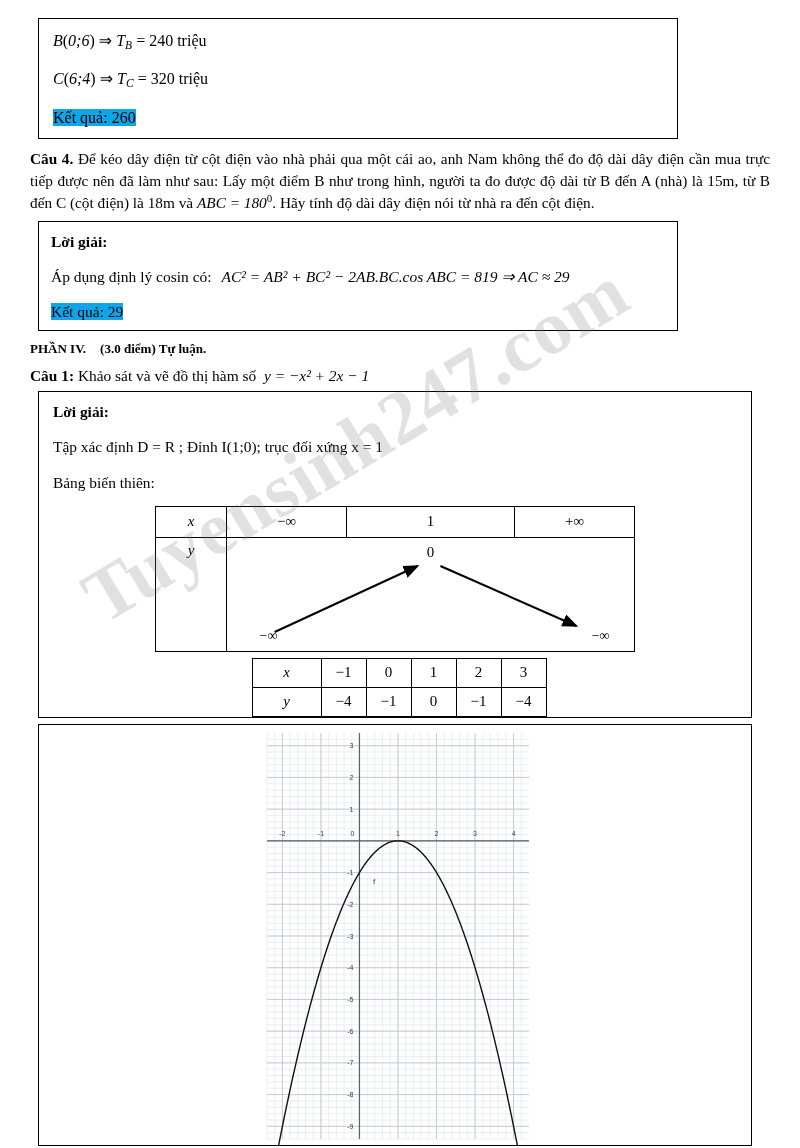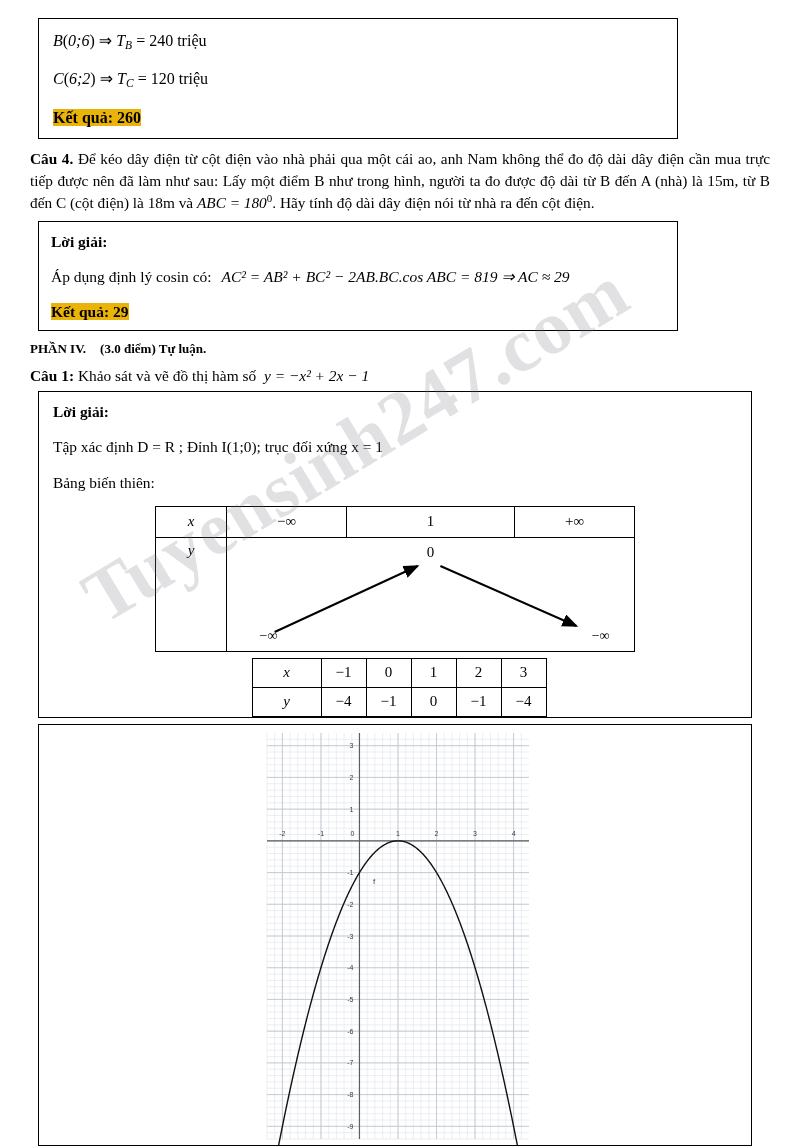--- a/index.html
+++ b/index.html
@@ -31,21 +31,21 @@
 
   
   .box {
     border: 1px solid #000;
     padding: 6px 10px 8px 10px;
     box-sizing: border-box;
   }
   .mi { font-style: italic; font-family: "Liberation Serif", serif; }
   .sub { font-size: 0.72em; vertical-align: -0.28em; font-style: italic; }
   .sup { font-size: 0.72em; vertical-align: 0.5em; }
-  .hl { background: #eab308; font-weight: bold; }
+  .hl { background: #0ea5e9; }
   .bold { font-weight: bold; }
 
   .line { margin: 0 0 9px 0; font-size: 15px; line-height: 1.5; }
   .line:last-child { margin-bottom: 0; }
 
   
   #box-top { margin-left: 8px; width: 640px; padding: 10px 14px 8px 14px; }
   #box-top .line { font-size: 16px; margin-bottom: 13px; }
   #box-top .res { margin-bottom: 0; }
 
@@ -183,23 +183,23 @@
 <div class="page">
   <div class="content">
 
     <div class="box" id="box-top">
       <div class="line">
         <span class="mi">B</span><span>(</span><span class="mi">0;6</span><span>)</span>
         <span> ⇒ </span><span class="mi">T</span><span class="sub">B</span>
         <span> = 240 </span><span>triệu</span>
       </div>
       <div class="line">
-        <span class="mi">C</span><span>(</span><span class="mi">6;2</span><span>)</span>
+        <span class="mi">C</span><span>(</span><span class="mi">6;4</span><span>)</span>
         <span> ⇒ </span><span class="mi">T</span><span class="sub">C</span>
-        <span> = 120 </span><span>triệu</span>
+        <span> = 320 </span><span>triệu</span>
       </div>
       <div class="line res">
         <span class="hl">Kết quả: 260</span>
       </div>
     </div>
 
     <div class="para">
       <span class="lbl">Câu 4.</span>
       <span>Để kéo dây điện từ cột điện vào nhà phải qua một cái ao, anh Nam không thể đo độ dài dây điện cần mua trực tiếp được nên đã làm như sau: Lấy một điểm B như trong hình, người ta đo được độ dài từ B đến A (nhà) là 15m, từ B đến C (cột điện) là 18m và</span>
       <span class="mi">ABC = 180</span><span class="sup">0</span><span>. Hãy tính độ dài dây điện nói từ nhà ra đến cột điện.</span>

